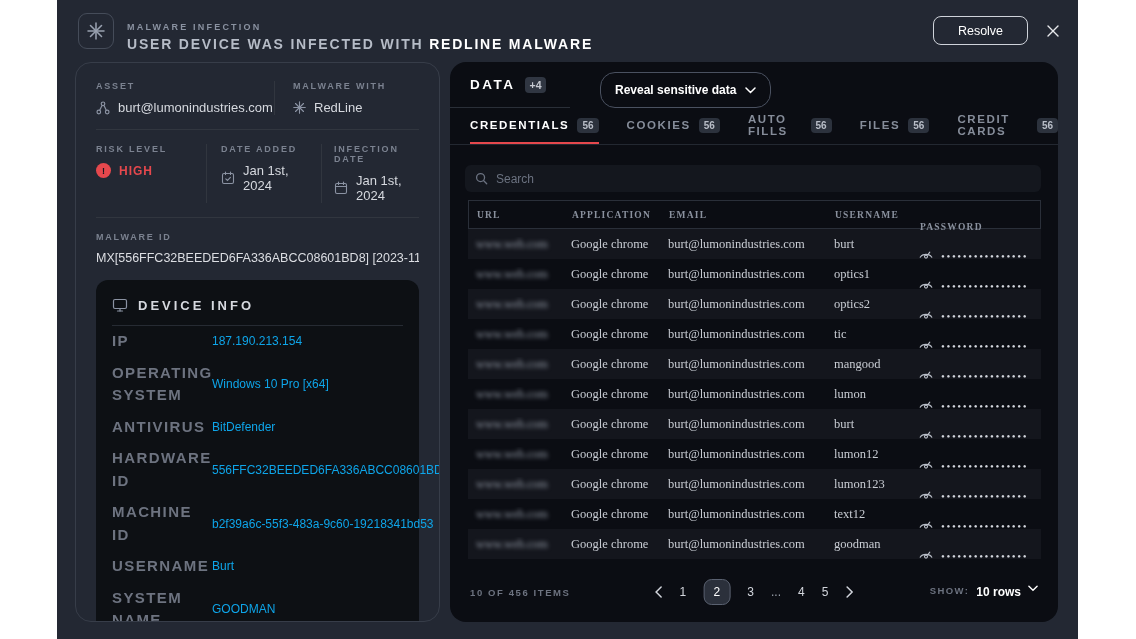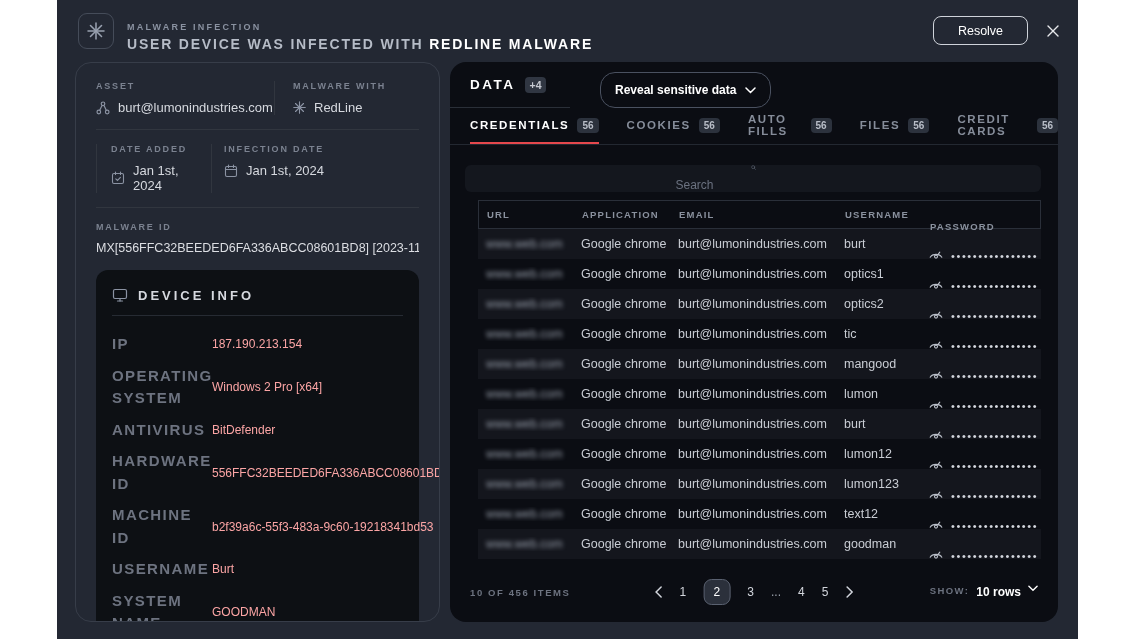--- a/index.html
+++ b/index.html
@@ -27,41 +27,41 @@
   .hdiv { border-top:1px solid #31363f; margin:14px 0; }
   .three-col { display:flex; }
   .three-col .c { padding-right:10px; }
   .three-col .c1 { width:110px; }
   .three-col .c2 { width:115px; padding-left:14px; border-left:1px solid #31363f; }
   .three-col .c3 { flex:1; padding-left:12px; border-left:1px solid #31363f; }
   .risk-high { color:#e5484d; font-weight:bold; font-size:12px; letter-spacing:1px; }
   .risk-dot { width:15px; height:15px; border-radius:50%; background:#e5484d; color:#151820; font-size:9px; font-weight:bold; display:flex; align-items:center; justify-content:center; flex:none; }
   .malware-id-value { font-size:12.5px; color:#dcdee3; white-space:nowrap; overflow:hidden; }
   .card { background:#0d1014; border-radius:12px; padding:13px 16px; margin-top:15px; }
-  .card-header { display:flex; align-items:center; gap:10px; color:#d6d9df; font-size:13px; font-weight:bold; letter-spacing:3px; padding:4px 0 12px 0; border-bottom:1px solid #262b33; margin-bottom:17px; }
+  .card-header { display:flex; align-items:center; gap:10px; color:#d6d9df; font-size:13px; font-weight:bold; letter-spacing:3px; padding:4px 0 12px 0; border-bottom:1px solid #262b33; margin-bottom:4px; }
   .kv { display:flex; align-items:center; margin-bottom:9px; }
   .kv:last-child { margin-bottom:2px; }
   .kv .k { flex:none; width:100px; font-size:15px; letter-spacing:1.4px; color:#6d7380; font-weight:bold; line-height:1.5; }
-  .kv .v { font-size:12px; color:#fca5a5; white-space:nowrap; }
+  .kv .v { font-size:12px; color:#0ea5e9; white-space:nowrap; }
   .icon-muted { color:#8b93a3; flex:none; display:flex; }
 
   
   .right-panel { position:absolute; left:393px; top:62px; width:608px; height:560px; background:#0b0d13; border-radius:16px; overflow:hidden; }
   .data-tab { position:absolute; left:0; top:0; width:120px; height:46px; border-bottom:1px solid #2a2f38; display:flex; align-items:center; gap:9px; padding-left:20px; }
   .data-title { font-size:13.5px; font-weight:bold; letter-spacing:2.5px; color:#ffffff; }
   .badge { background:#303642; color:#c7cad2; font-size:10.5px; font-weight:bold; border-radius:4px; padding:2px 5px; }
   .reveal-btn { position:absolute; left:150px; top:10px; height:36px; border:1px solid #4a5160; border-radius:15px; background:transparent; color:#ffffff; font-size:12px; font-weight:bold; font-family:inherit; display:flex; align-items:center; gap:9px; padding:0 14px; cursor:pointer; }
   .tabs-row { position:absolute; top:46px; left:0; right:0; height:37px; border-bottom:1px solid #232831; display:flex; gap:28px; padding-left:20px; }
   .tab { display:flex; align-items:center; gap:8px; font-size:11.5px; font-weight:bold; letter-spacing:1.6px; color:#868d9a; border-bottom:2px solid transparent; cursor:pointer; }
   .tab .count { background:#2c323d; color:#b9bec8; font-size:10px; font-weight:bold; border-radius:4px; padding:2px 5px; letter-spacing:0; }
   .tab.active { color:#ffffff; border-bottom-color:#e5484d; }
-  .search-bar { position:absolute; top:103px; left:15px; right:17px; height:27px; background:#14171e; border-radius:6px; display:flex; align-items:center; gap:8px; padding:0 10px; color:#6b7280;flex-direction:column; }
+  .search-bar { position:absolute; top:103px; left:15px; right:17px; height:27px; background:#14171e; border-radius:6px; display:flex; align-items:center; gap:8px; padding:0 10px; color:#6b7280; }
   .search-bar input { flex:1; background:transparent; border:none; outline:none; color:#cfd3da; font-size:12px; font-family:inherit; }
   .search-bar input::placeholder { color:#6b7280; }
-  .table { position:absolute; top:138px; left:28px; right:17px; }
+  .table { position:absolute; top:138px; left:18px; right:17px;font-family:Liberation Serif, serif; }
   .thead { height:29px; border:1px solid #2a2f39; display:flex; align-items:center; font-size:9.5px; font-weight:bold; letter-spacing:1.2px; color:#8a919e; }
   .cell { padding-left:8px; overflow:hidden; white-space:nowrap; }
   .col-url { width:95px; flex:none; }
   .col-app { width:97px; flex:none; }
   .col-email { width:166px; flex:none; }
   .col-user { width:85px; flex:none; }
   .col-pass { flex:1;margin-top:24px; }
   .trow { height:30px; display:flex; align-items:center; font-size:12.5px; color:#c9cdd4; }
   .trow:nth-child(odd) { background:#14161d; }
   .url-blur { filter:blur(2.3px); color:#939aa6; font-size:12px; }
@@ -139,20 +139,27 @@
               </svg>
             </span>
             <span>RedLine</span>
           </div>
         </div>
       </div>
 
       <div class="hdiv"></div>
 
       <div class="three-col">
+        <div class="c c1">
+          <div class="flabel">RISK LEVEL</div>
+          <div class="fvalue">
+            <span class="risk-dot">!</span>
+            <span class="risk-high">HIGH</span>
+          </div>
+        </div>
         <div class="c c2">
           <div class="flabel">DATE ADDED</div>
           <div class="fvalue">
             <span class="icon-muted">
               <svg width="14" height="14" viewBox="0 0 14 14" fill="none" stroke="currentColor" stroke-width="1.1" stroke-linecap="round">
                 <rect x="1.5" y="2.5" width="11" height="10" rx="1.5"></rect>
                   <line x1="4.5" y1="1" x2="4.5" y2="3.5"></line>
                   <line x1="9.5" y1="1" x2="9.5" y2="3.5"></line>
                 <polyline points="4.8,7.8 6.5,9.5 9.4,6.4" fill="none"></polyline>
               </svg>
@@ -193,21 +200,21 @@
             </svg>
           </span>
           <span>DEVICE INFO</span>
         </div>
         <div class="kv">
           <span class="k">IP</span>
           <span class="v">187.190.213.154</span>
         </div>
         <div class="kv">
           <span class="k">OPERATING SYSTEM</span>
-          <span class="v">Windows 2 Pro [x64]</span>
+          <span class="v">Windows 10 Pro [x64]</span>
         </div>
         <div class="kv">
           <span class="k">ANTIVIRUS</span>
           <span class="v">BitDefender</span>
         </div>
         <div class="kv">
           <span class="k">HARDWARE ID</span>
           <span class="v">556FFC32BEEDED6FA336ABCC08601BD8</span>
         </div>
         <div class="kv">

